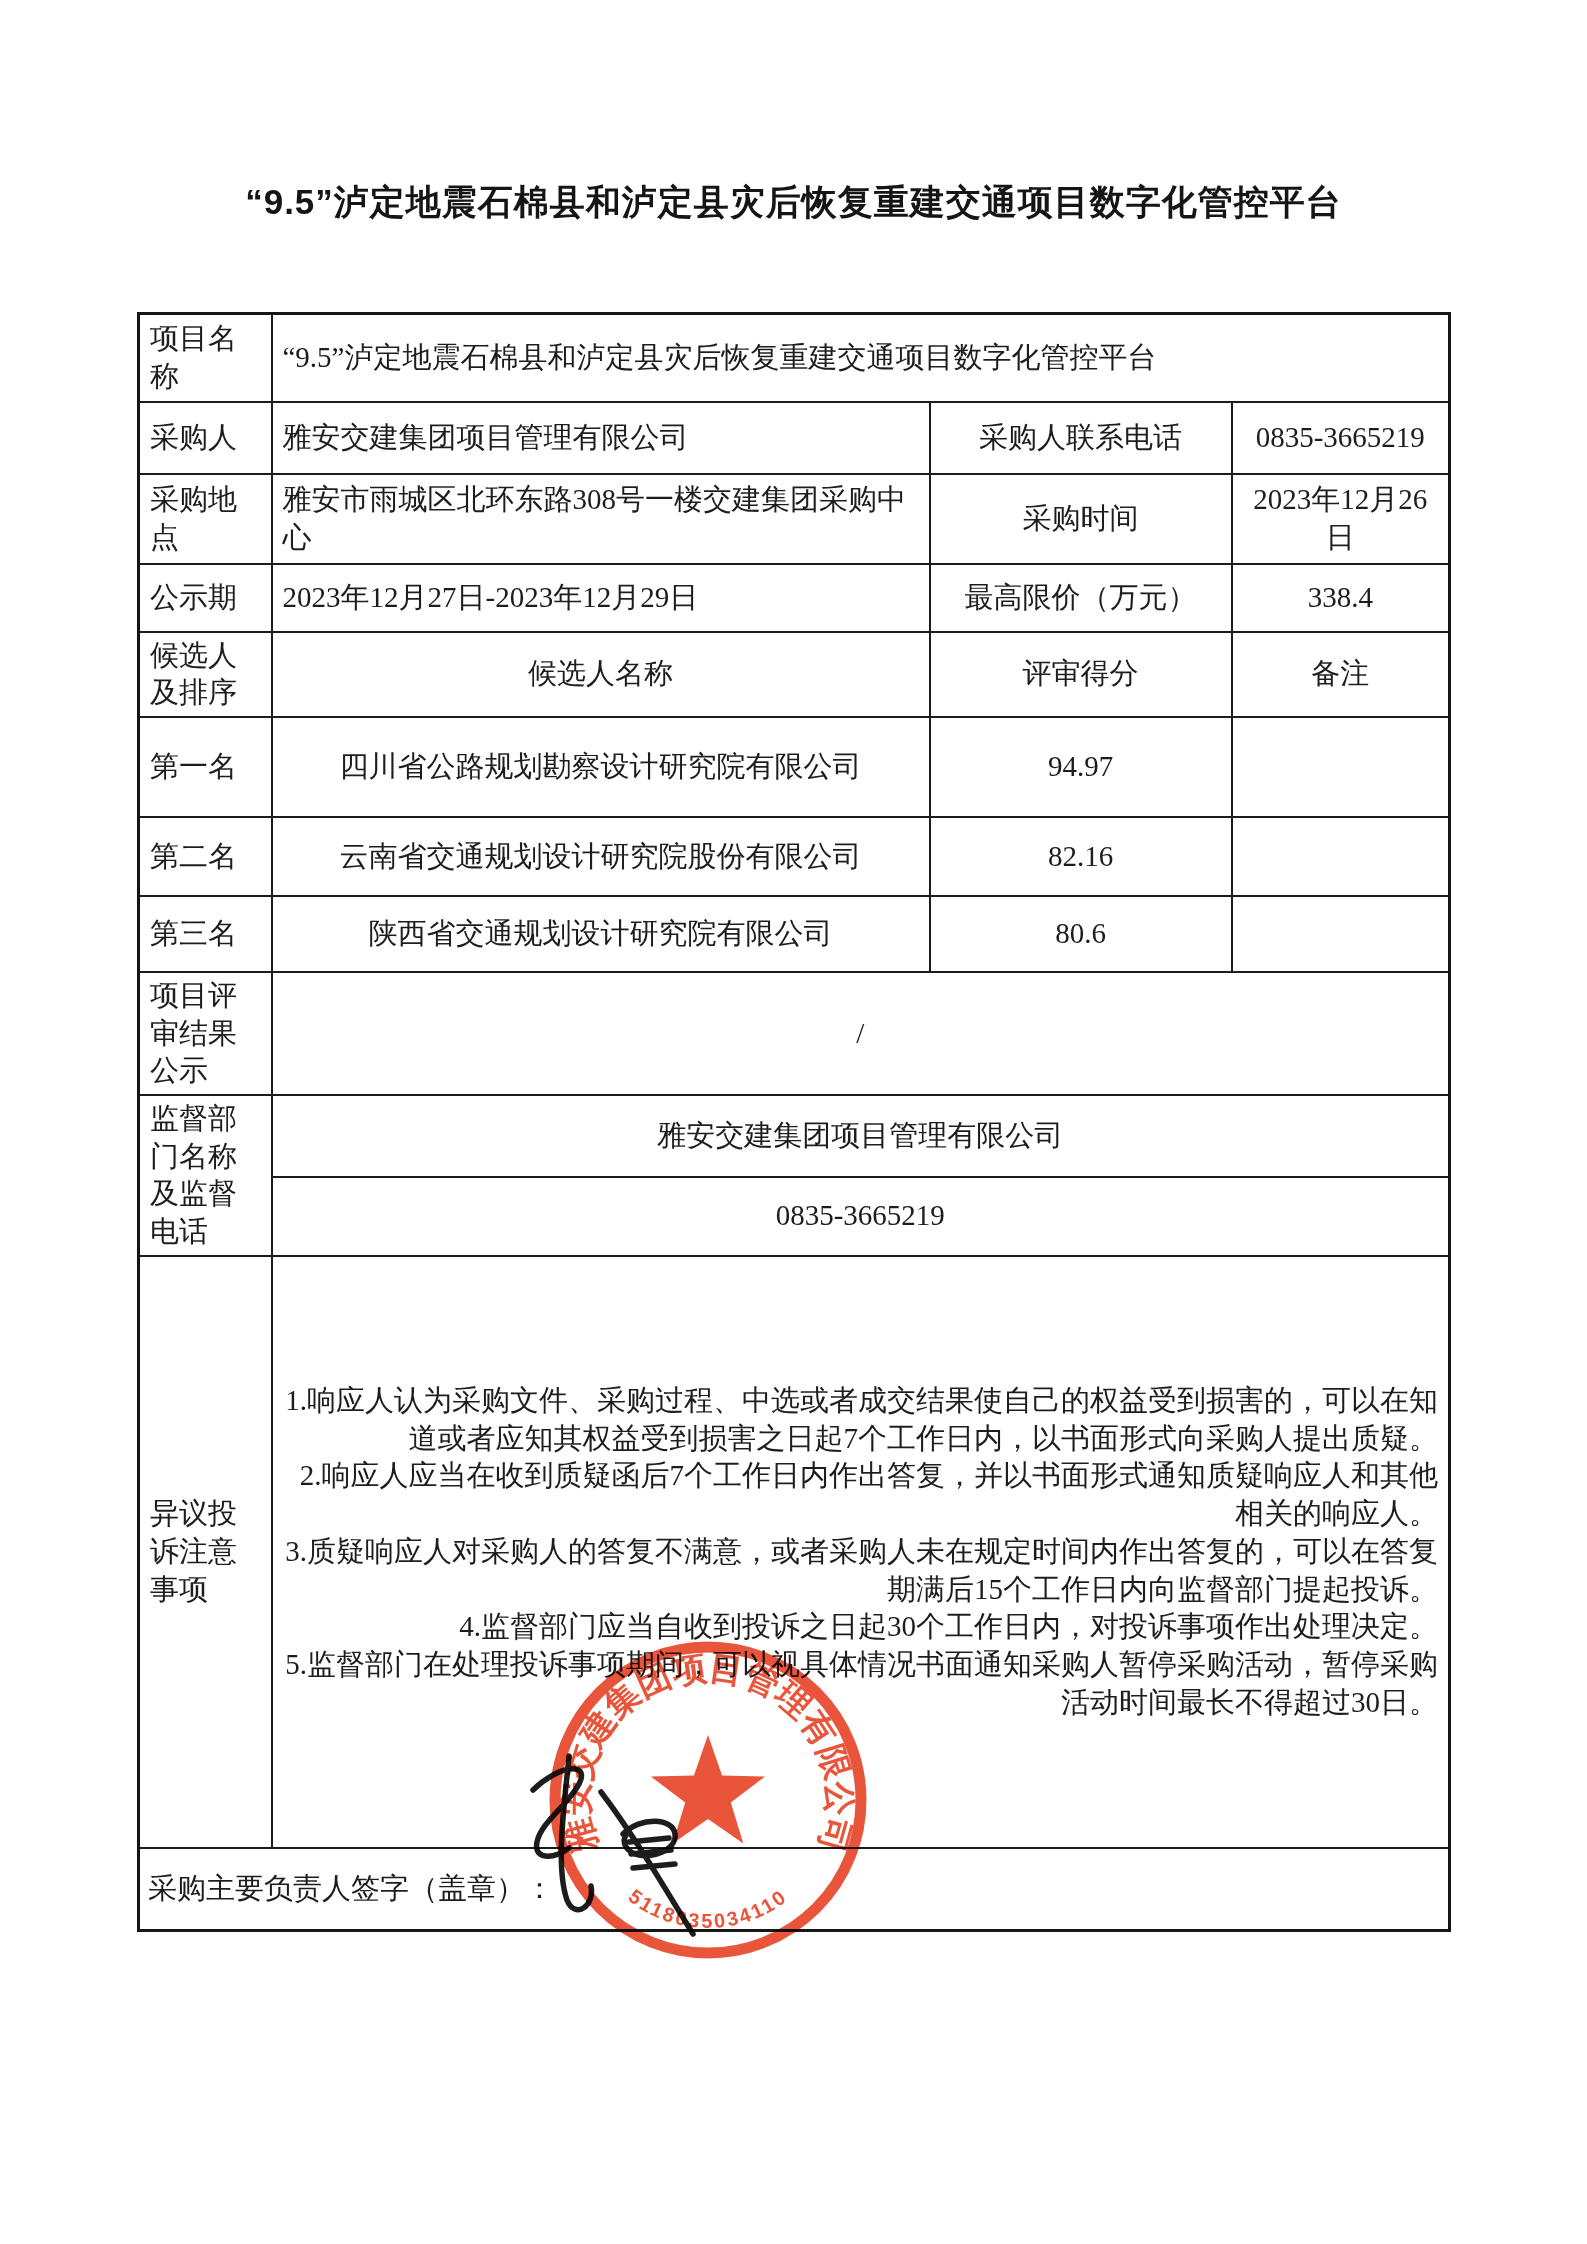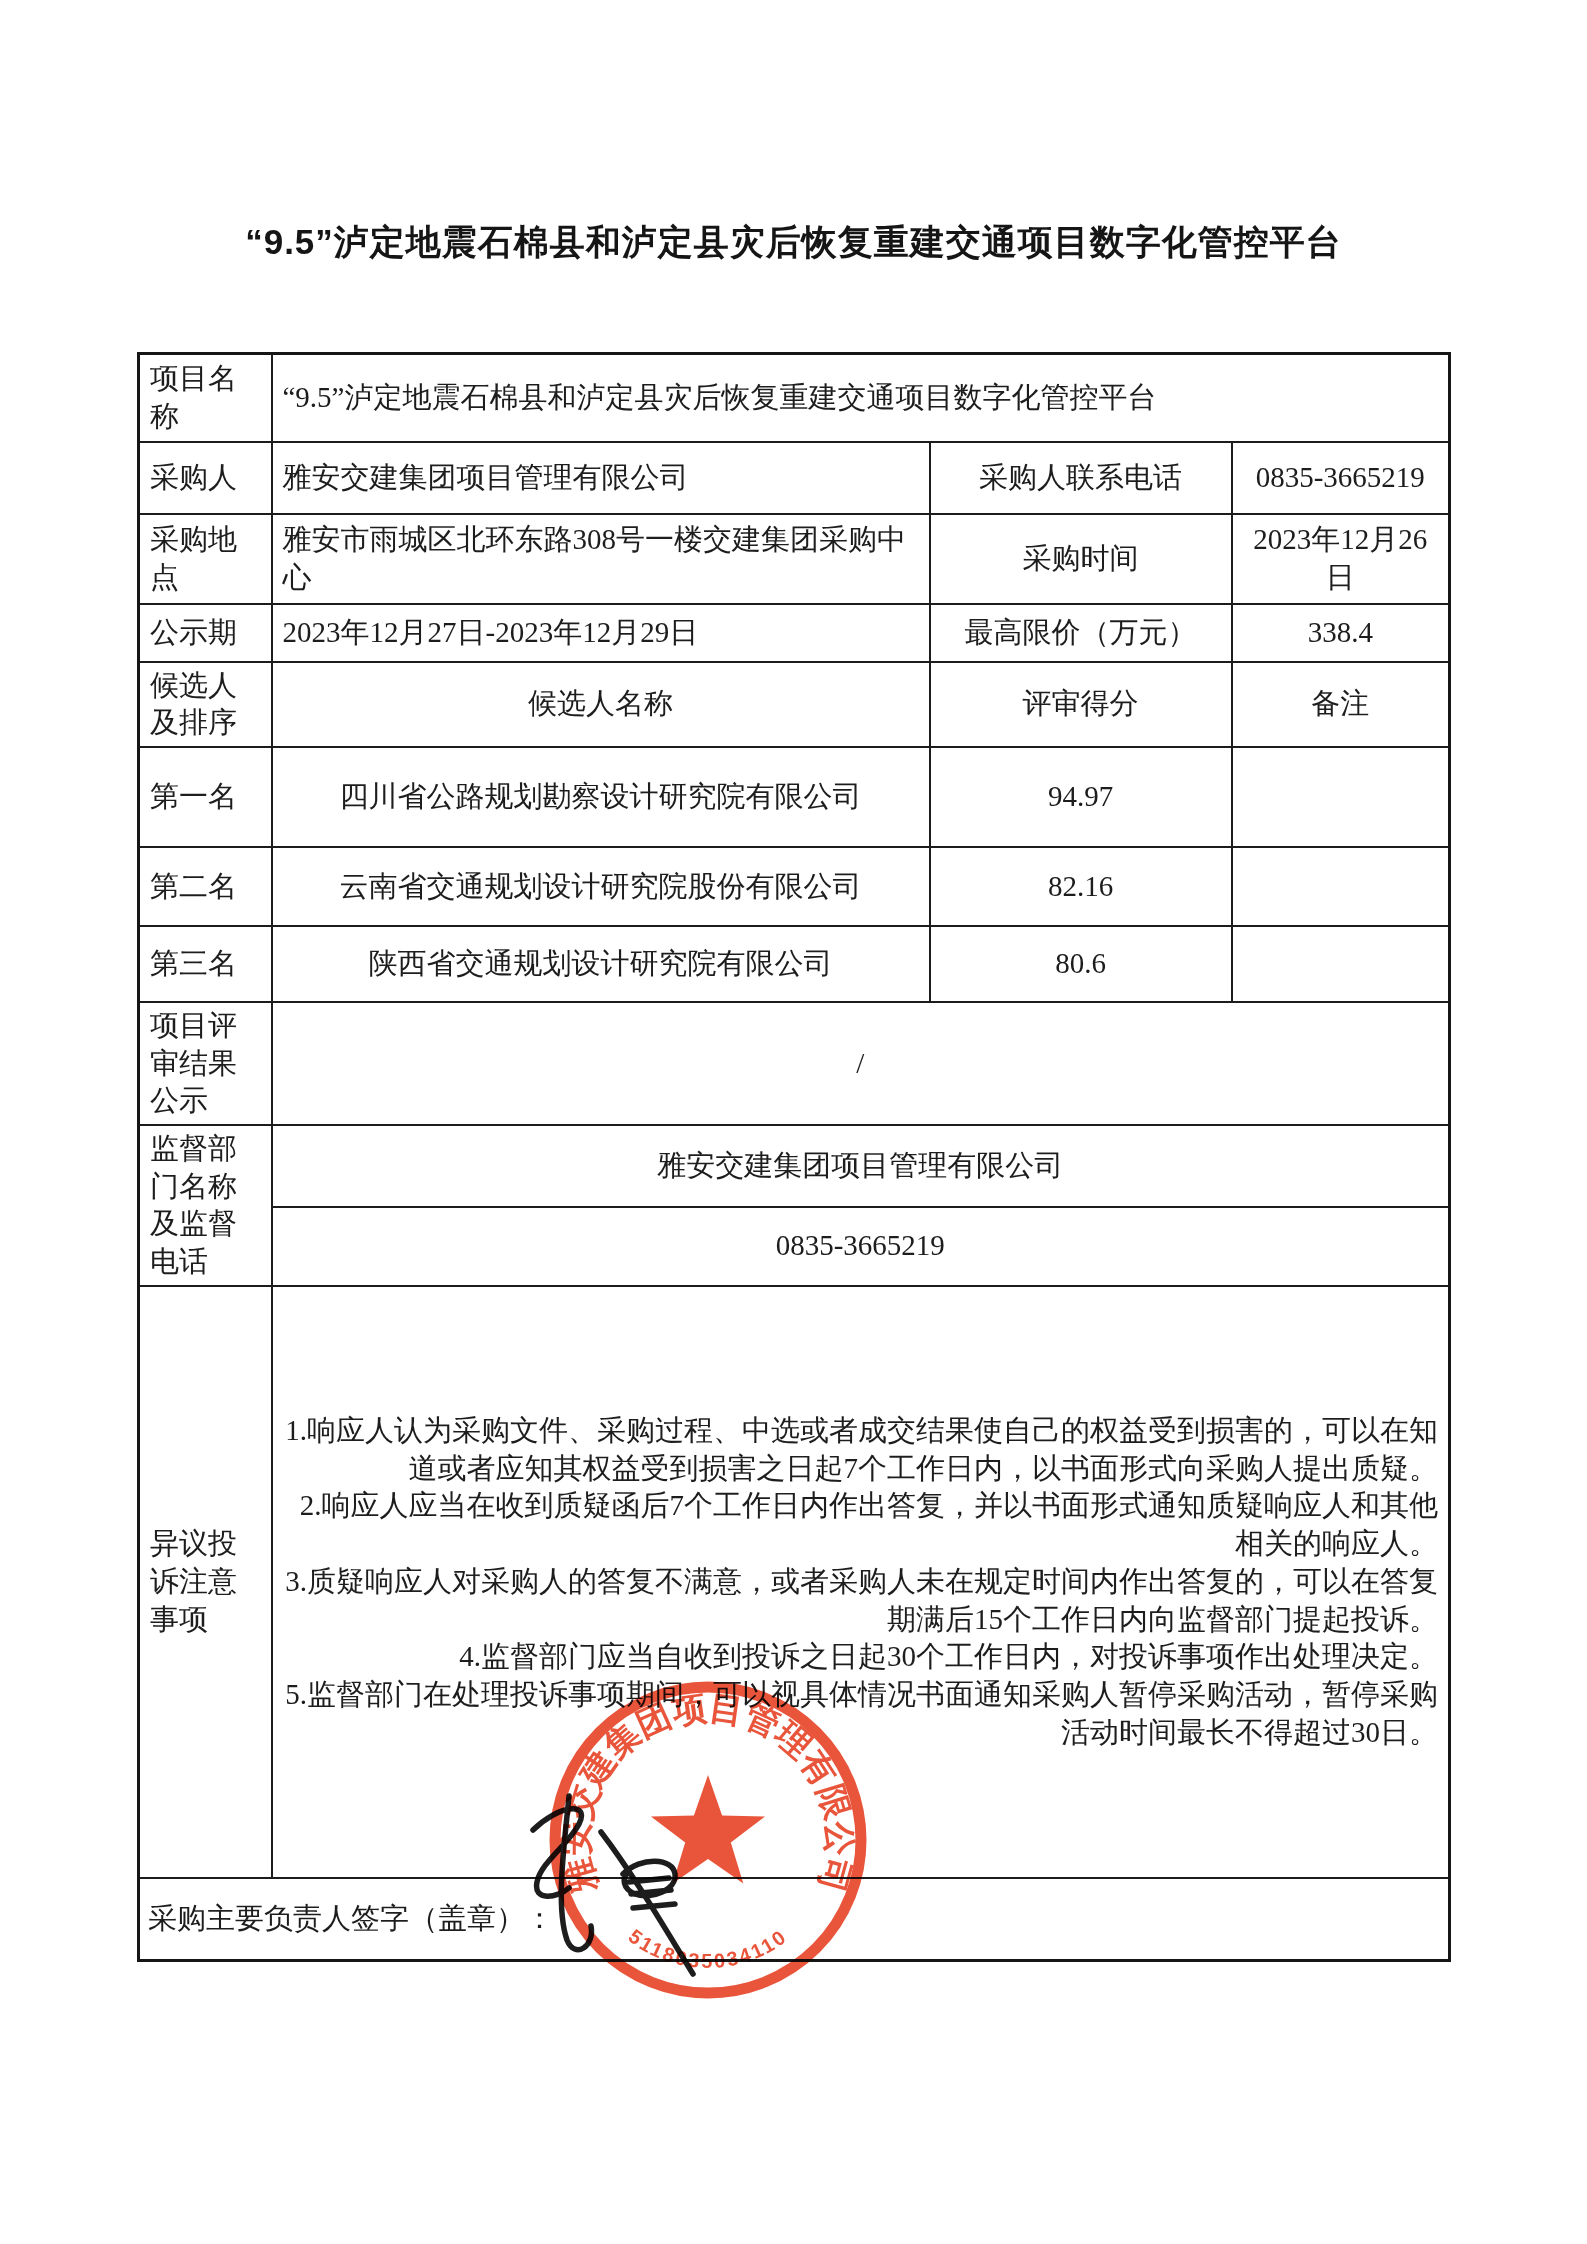--- a/index.html
+++ b/index.html
@@ -4,21 +4,21 @@
 <style>
   html,body{margin:0;padding:0;}
   body{
     width:1587px;height:2244px;
     background:#ffffff;
     font-family:"Liberation Serif","DejaVu Serif",serif;
     color:#1d1d1d;
     position:relative;
     overflow:hidden;
   }
-  .page{position:absolute;inset:0;margin-top:40px;}
+  .page{position:absolute;inset:0;}
 
   .title{
     position:absolute;top:178px;left:0;width:100%;
     text-align:center;
     font-family:"Liberation Sans","DejaVu Sans",sans-serif;
     font-weight:bold;
     font-size:35px;
     line-height:48px;
     letter-spacing:1px;
     color:#151515;
@@ -91,21 +91,21 @@
         <td class="val">雅安交建集团项目管理有限公司</td>
         <td class="ctr">采购人联系电话</td>
         <td class="ctr">0835-3665219</td>
       </tr>
       <tr style="height:90px">
         <td class="lbl">采购地点</td>
         <td class="val">雅安市雨城区北环东路308号一楼交建集团采购中心</td>
         <td class="ctr">采购时间</td>
         <td class="ctr">2023年12月26日</td>
       </tr>
-      <tr style="height:58px">
+      <tr style="height:68px">
         <td class="lbl">公示期</td>
         <td class="val">2023年12月27日-2023年12月29日</td>
         <td class="ctr">最高限价（万元）</td>
         <td class="ctr">338.4</td>
       </tr>
       <tr style="height:74px">
         <td class="lbl">候选人及排序</td>
         <td class="ctr">候选人名称</td>
         <td class="ctr">评审得分</td>
         <td class="ctr">备注</td>

